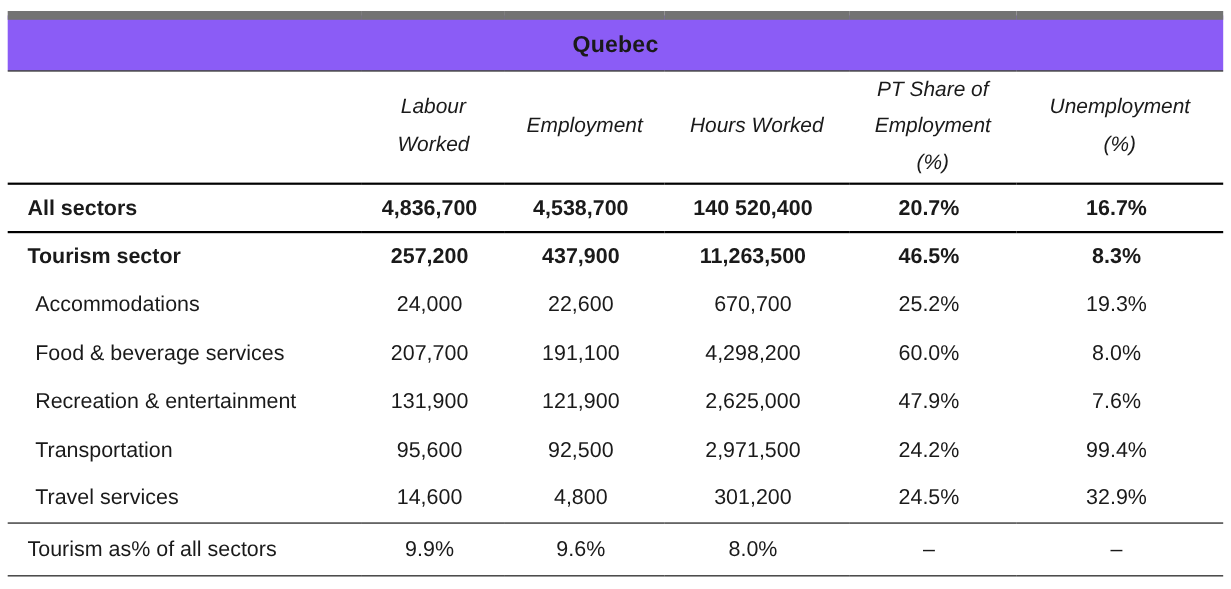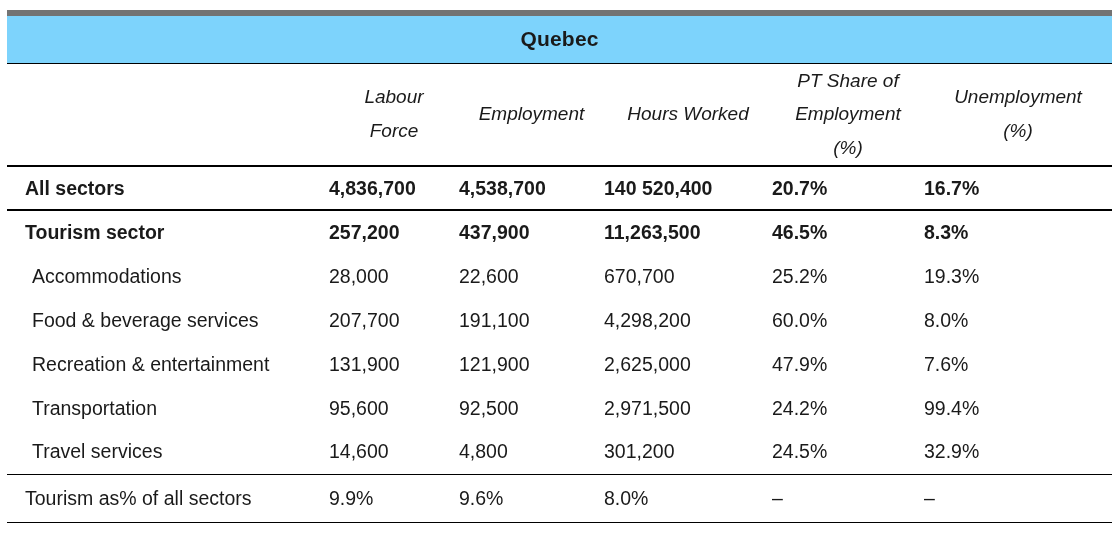--- a/index.html
+++ b/index.html
@@ -19,22 +19,22 @@
   }
   col.c-label  { width: 322px; }
   col.c-lf     { width: 130px; }
   col.c-emp    { width: 145px; }
   col.c-hw     { width: 168px; }
   col.c-pt     { width: 152px; }
   col.c-unemp  { width: 188px; }
 
   
   tr.title-row th {
-    background: #7dd3fc;
-    border-top: 6px solid #737373;
+    background: #8b5cf6;
+    border-top: 8px solid #737373;
     border-bottom: 1.5px solid #000;
     font-size: 21px;
     font-weight: bold;
     text-align: center;
     height: 50px;
     vertical-align: middle;
     letter-spacing: 0.2px;
   }
 
   
@@ -53,21 +53,21 @@
 
   
   td {
     font-size: 19.5px;
     height: 44px;
     vertical-align: middle;
     padding: 0;
   }
   td.label { text-align: left; padding-left: 18px; }
   tr.sub td.label { padding-left: 25px; }
-  td.num { text-align: left; padding-right: 7px; }
+  td.num { text-align: center; padding-right: 7px; }
   td.num.last { padding-right: 6px; }
 
   tr.bold td { font-weight: bold; }
 
   tr.row-all-sectors td     { border-bottom: 2px solid #000; }
   tr.row-travel-services td { border-bottom: 1.2px solid #000; }
   tr.row-total td           { border-bottom: 1.5px solid #000; height: 48px; }
 </style>
 </head>
 <body>
@@ -81,21 +81,21 @@
       <col class="c-pt">
       <col class="c-unemp">
   </colgroup>
   <thead>
     <tr class="title-row">
       <th colspan="6">Quebec</th>
     </tr>
     <tr class="col-header-row">
       <th></th>
       <th>Labour
-Force</th>
+Worked</th>
       <th>Employment</th>
       <th>Hours Worked</th>
       <th>PT Share of
 Employment
 (%)</th>
       <th>Unemployment
 (%)</th>
     </tr>
   </thead>
   <tbody>
@@ -110,21 +110,21 @@
     <tr class="bold">
       <td class="label">Tourism sector</td>
       <td class="num">257,200</td>
       <td class="num">437,900</td>
       <td class="num">11,263,500</td>
       <td class="num">46.5%</td>
       <td class="num last">8.3%</td>
     </tr>
     <tr class="sub">
       <td class="label">Accommodations</td>
-      <td class="num">28,000</td>
+      <td class="num">24,000</td>
       <td class="num">22,600</td>
       <td class="num">670,700</td>
       <td class="num">25.2%</td>
       <td class="num last">19.3%</td>
     </tr>
     <tr class="sub">
       <td class="label">Food &amp; beverage services</td>
       <td class="num">207,700</td>
       <td class="num">191,100</td>
       <td class="num">4,298,200</td>

